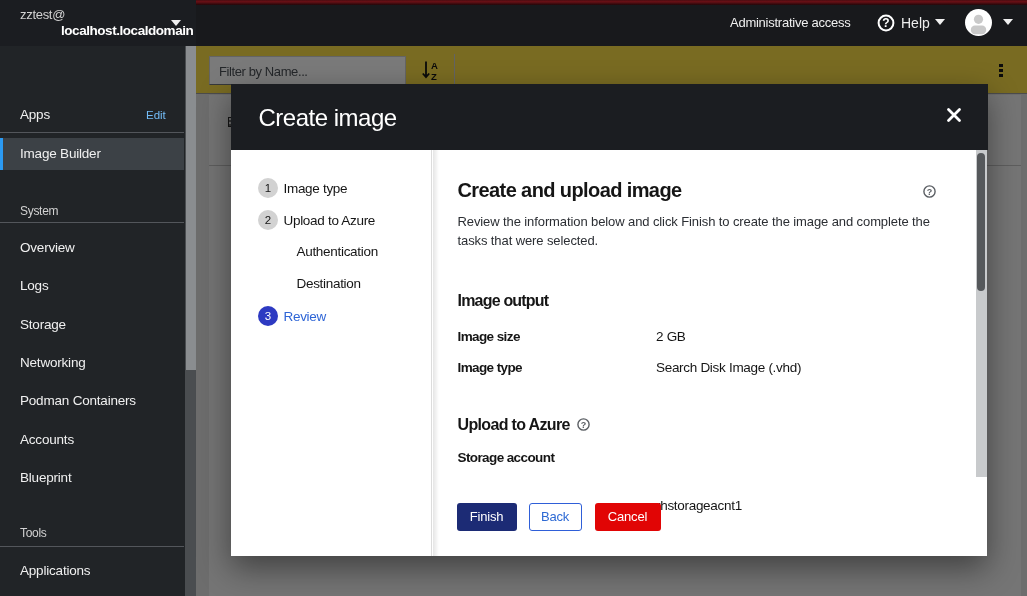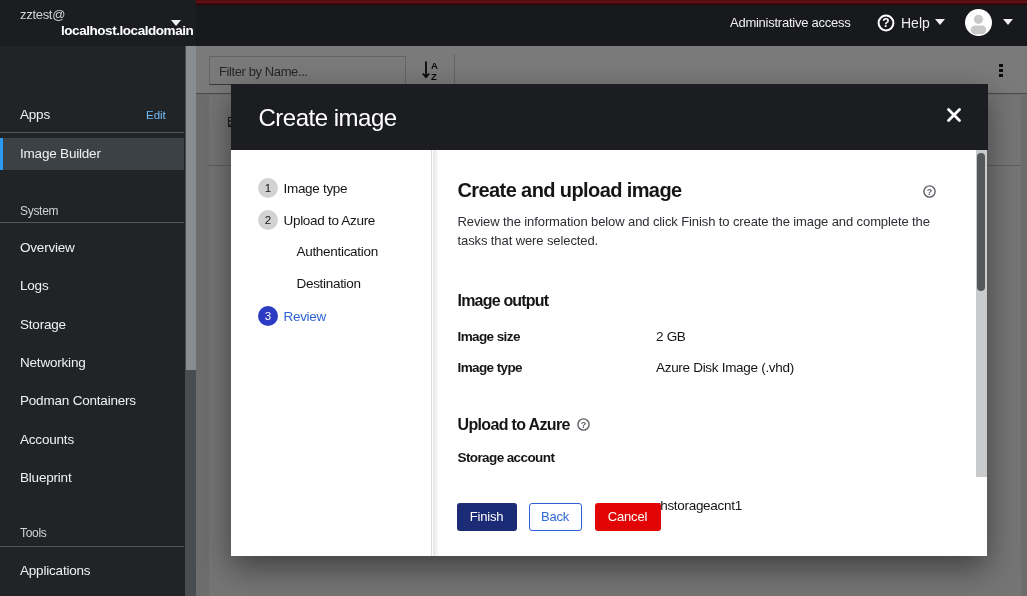--- a/index.html
+++ b/index.html
@@ -37,21 +37,21 @@
   #mh-red { position:absolute; left:0; top:0; width:831px; height:5px; background:linear-gradient(#4a0d11 0%, #6a1016 35%, #200709 100%); }
   #mh-admin { position:absolute; left:534px; top:15px; font-size:13px; letter-spacing:-0.25px; color:#f0f0f0; }
   #mh-help-ic { position:absolute; left:681px; top:14px; }
   #mh-help { position:absolute; left:705px; top:15px; font-size:14px; color:#ededed; }
   #mh-caret1 { position:absolute; left:739px; top:19px; }
   #mh-avatar { position:absolute; left:769px; top:9px; width:27px; height:27px; border-radius:50%; background:#fff; overflow:hidden; }
   #mh-caret2 { position:absolute; left:807px; top:19px; }
 
   
   #content { position:absolute; left:196px; top:46px; width:831px; height:550px; background:#e4e4e4; z-index:10; }
-  #toolbar { position:absolute; left:0; top:0; width:831px; height:48px; background:#ffffff; border-bottom:1px solid #9f9f9f; }
+  #toolbar { position:absolute; left:0; top:0; width:831px; height:48px; background:#fde047; border-bottom:1px solid #9f9f9f; }
   #filter { position:absolute; left:13px; top:10px; width:197px; height:29px; background:#fff; border:1px solid #d2d2d2; border-bottom:1px solid #72767b; }
   #filter span { position:absolute; left:9px; top:7px; font-size:13px; letter-spacing:-0.4px; color:#4d5258; }
   #sorticon { position:absolute; left:225px; top:11px; }
   #tb-div { position:absolute; left:258px; top:8px; width:1px; height:31px; background:#cfcfcf; }
   #cb-btn { position:absolute; left:670px; top:9px; width:122px; height:30px; border:1px solid #0066cc; border-radius:3px; color:#0066cc; font-size:13px; letter-spacing:-0.3px; text-align:center; line-height:28px; background:transparent; }
   #kebab { position:absolute; left:803px; top:17.5px; width:4px; }
   #kebab div { width:3.5px; height:3.5px; background:#1a1a1a; margin-bottom:1.6px; }
 
   #card { position:absolute; left:13px; top:49px; width:812px; height:501px; background:#f4f4f4; }
   #card-row { position:absolute; left:0; top:70px; width:812px; height:1px; background:#c4c4c4; }
@@ -193,21 +193,21 @@
   <div id="m-h1">Create and upload image</div>
   <svg id="m-q1" width="13" height="13" viewBox="0 0 13 13">
     <circle cx="6.5" cy="6.5" r="5.6" stroke="#5a5e63" stroke-width="1.4" fill="none"></circle>
     <text x="6.5" y="9.8" font-size="9" font-weight="bold" fill="#5a5e63" text-anchor="middle">?</text>
   </svg>
   <div id="m-para">Review the information below and click Finish to create the image and complete the<br>tasks that were selected.</div>
   <div id="m-h2">Image output</div>
   <div class="m-lbl" style="top:244.5px;">Image size</div>
   <div class="m-val" style="top:244.5px;">2 GB</div>
   <div class="m-lbl" style="top:275.5px;">Image type</div>
-  <div class="m-val" style="top:275.5px;">Azure Disk Image (.vhd)</div>
+  <div class="m-val" style="top:275.5px;">Search Disk Image (.vhd)</div>
   <div id="m-h3">Upload to Azure</div>
   <svg id="m-q2" width="13" height="13" viewBox="0 0 13 13">
     <circle cx="6.5" cy="6.5" r="5.6" stroke="#5a5e63" stroke-width="1.4" fill="none"></circle>
     <text x="6.5" y="9.8" font-size="9" font-weight="bold" fill="#5a5e63" text-anchor="middle">?</text>
   </svg>
   <div class="m-lbl" style="top:365.5px;">Storage account</div>
   <div class="m-val" style="top:365.5px;margin-top:48px;">rhstorageacnt1</div>
   <div id="m-scroll">
       <div id="m-thumb"></div>
     </div>

